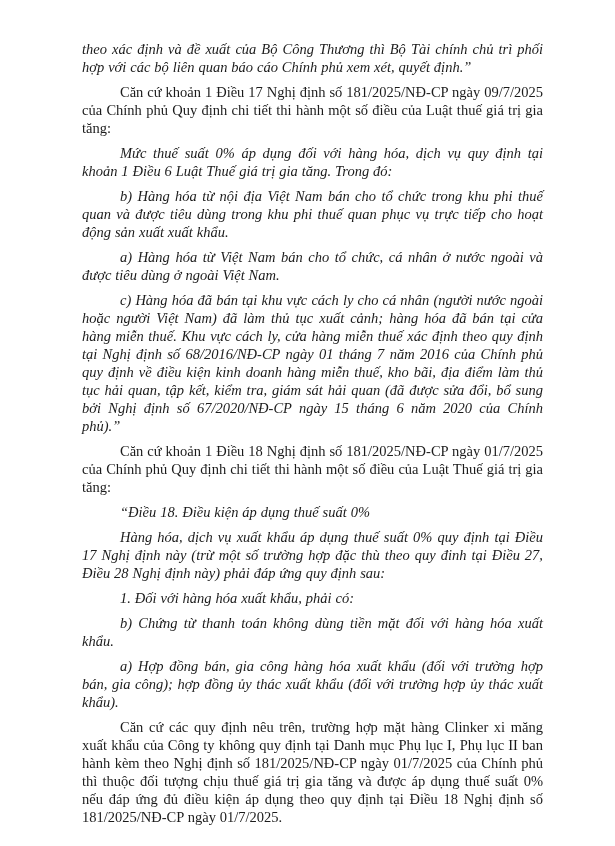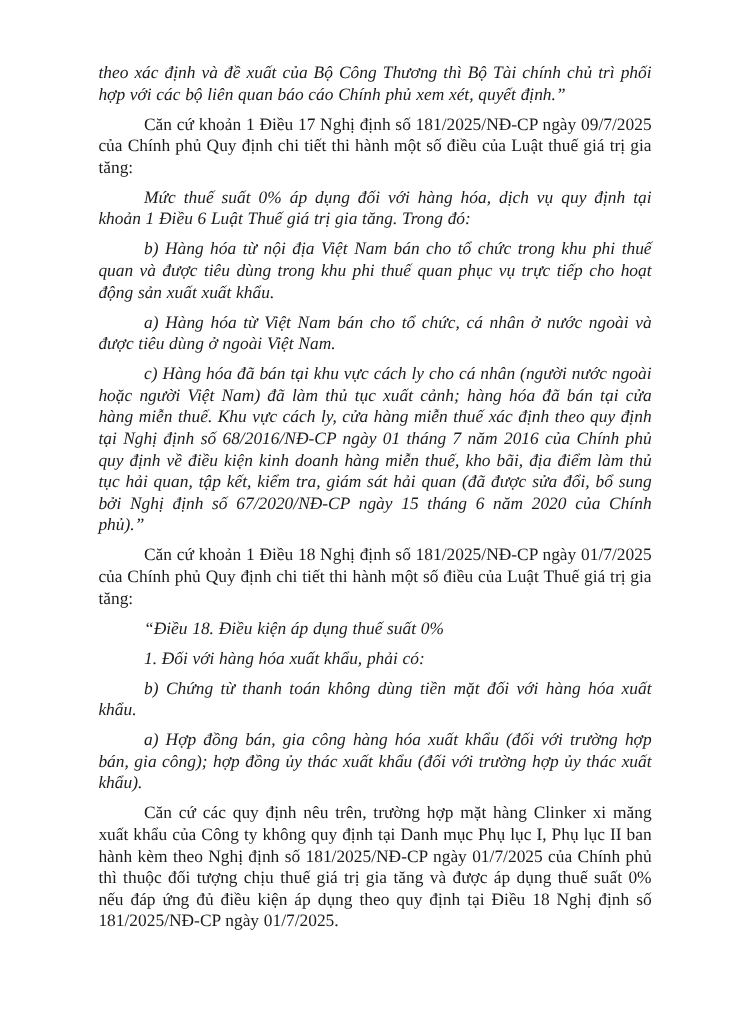--- a/index.html
+++ b/index.html
@@ -6,21 +6,21 @@
     margin: 0;
     padding: 0;
     background: #ffffff;
   }
   .page {
     position: relative;
     width: 615px;
     height: 846px;
     background: #ffffff;
     box-sizing: border-box;
-    padding: 52px 72px 0 82px;
+    padding: 40px 72px 0 82px;
     overflow: hidden;
     font-family: "Liberation Serif", "DejaVu Serif", serif;
     font-size: 14.5px;
     line-height: 18px;
     color: #1b1b1b;
   }
   .para {
     margin: 0 0 7px 0;
     text-align: justify;
     text-indent: 38px;
@@ -38,17 +38,18 @@
 
 <div class="page">
   <p class="para quote no-indent">theo xác định và đề xuất của Bộ Công Thương thì Bộ Tài chính chủ trì phối hợp với các bộ liên quan báo cáo Chính phủ xem xét, quyết định.”</p>
   <p class="para">Căn cứ khoản 1 Điều 17 Nghị định số 181/2025/NĐ-CP ngày 09/7/2025 của Chính phủ Quy định chi tiết thi hành một số điều của Luật thuế giá trị gia tăng:</p>
   <p class="para quote">Mức thuế suất 0% áp dụng đối với hàng hóa, dịch vụ quy định tại khoản 1 Điều 6 Luật Thuế giá trị gia tăng. Trong đó:</p>
   <p class="para quote">b) Hàng hóa từ nội địa Việt Nam bán cho tổ chức trong khu phi thuế quan và được tiêu dùng trong khu phi thuế quan phục vụ trực tiếp cho hoạt động sản xuất xuất khẩu.</p>
   <p class="para quote">a) Hàng hóa từ Việt Nam bán cho tổ chức, cá nhân ở nước ngoài và được tiêu dùng ở ngoài Việt Nam.</p>
   <p class="para quote">c) Hàng hóa đã bán tại khu vực cách ly cho cá nhân (người nước ngoài hoặc người Việt Nam) đã làm thủ tục xuất cảnh; hàng hóa đã bán tại cửa hàng miễn thuế. Khu vực cách ly, cửa hàng miễn thuế xác định theo quy định tại Nghị định số 68/2016/NĐ-CP ngày 01 tháng 7 năm 2016 của Chính phủ quy định về điều kiện kinh doanh hàng miễn thuế, kho bãi, địa điểm làm thủ tục hải quan, tập kết, kiểm tra, giám sát hải quan (đã được sửa đổi, bổ sung bởi Nghị định số 67/2020/NĐ-CP ngày 15 tháng 6 năm 2020 của Chính phủ).”</p>
   <p class="para">Căn cứ khoản 1 Điều 18 Nghị định số 181/2025/NĐ-CP ngày 01/7/2025 của Chính phủ Quy định chi tiết thi hành một số điều của Luật Thuế giá trị gia tăng:</p>
   <p class="para quote">“Điều 18. Điều kiện áp dụng thuế suất 0%</p>
+  <p class="para quote">Hàng hóa, dịch vụ xuất khẩu áp dụng thuế suất 0% quy định tại Điều 17 Nghị định này (trừ một số trường hợp đặc thù theo quy đinh tại Điều 27, Điều 28 Nghị định này) phải đáp ứng quy định sau:</p>
   <p class="para quote">1. Đối với hàng hóa xuất khẩu, phải có:</p>
   <p class="para quote">b) Chứng từ thanh toán không dùng tiền mặt đối với hàng hóa xuất khẩu.</p>
   <p class="para quote">a) Hợp đồng bán, gia công hàng hóa xuất khẩu (đối với trường hợp bán, gia công); hợp đồng ủy thác xuất khẩu (đối với trường hợp ủy thác xuất khẩu).</p>
   <p class="para">Căn cứ các quy định nêu trên, trường hợp mặt hàng Clinker xi măng xuất khẩu của Công ty không quy định tại Danh mục Phụ lục I, Phụ lục II ban hành kèm theo Nghị định số 181/2025/NĐ-CP ngày 01/7/2025 của Chính phủ thì thuộc đối tượng chịu thuế giá trị gia tăng và được áp dụng thuế suất 0% nếu đáp ứng đủ điều kiện áp dụng theo quy định tại Điều 18 Nghị định số 181/2025/NĐ-CP ngày 01/7/2025.</p>
 </div>
 
 </body></html>

